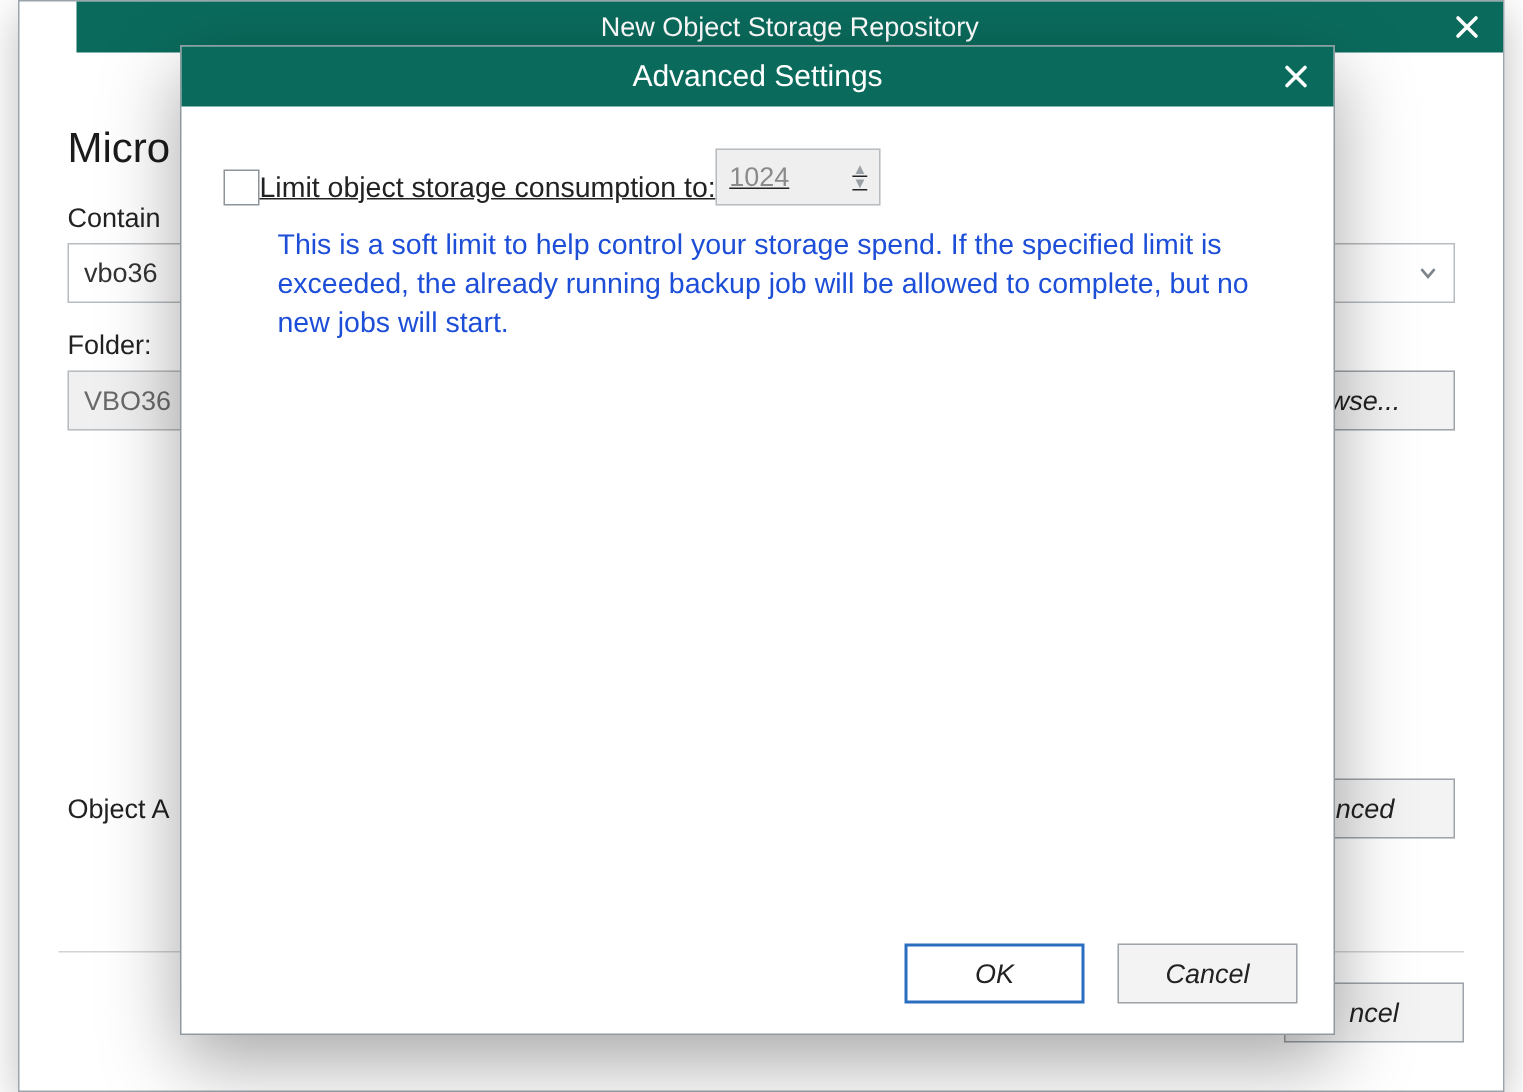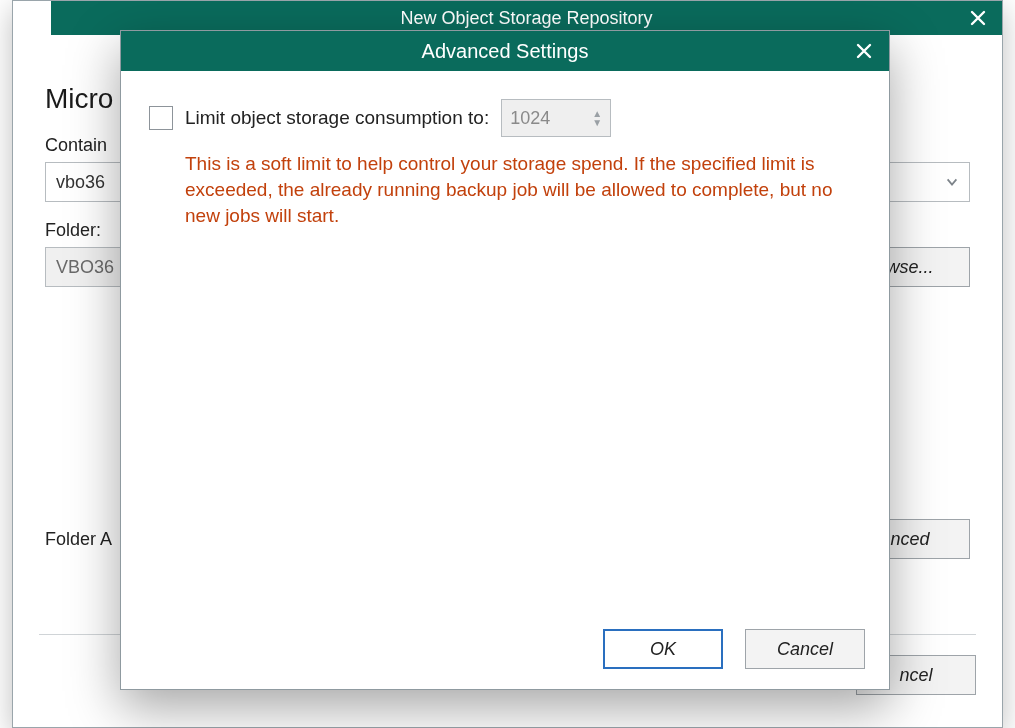--- a/index.html
+++ b/index.html
@@ -81,39 +81,39 @@
     height: 40px; display: flex; align-items: center; justify-content: center;
     position: relative; font-size: 20px;
   }
   .win-front .titlebar .close {
     position: absolute; right: 10px; top: 6px;
     width: 30px; height: 28px;
     display:flex; align-items:center; justify-content:center;
     font-size: 20px; font-weight: 600; color: #fff; cursor: pointer;
   }
   .win-front .content { padding: 28px 28px 0 28px; color: #222; }
-  .opt-row { display: flex; align-items: center; gap: 12px; font-size: 19px; }
+  .opt-row { display: flex; align-items: flex-end; font-size: 19px; text-decoration: underline; }
   .checkbox {
     width: 24px; height: 24px; border: 1px solid #8d949a; background:#fff; cursor:pointer; flex:0 0 auto;
   }
   .num-input {
     width: 110px; height: 38px; border: 1px solid #b7bcc0; background: #efefef;
     display: flex; align-items: center; justify-content: space-between;
     padding: 0 8px; color: #8a8a8a; font-size: 18px;
   }
   .num-input .spinners { display:flex; flex-direction:column; gap:0; }
   .num-input .spinners span { line-height: 9px; font-size: 10px; color:#9aa0a5; }
   .unit-select {
     width: 120px; height: 38px; border: 1px solid #b7bcc0; background:#efefef;
     display:flex; align-items:center; justify-content:space-between;
     padding: 0 10px; color:#8a8a8a; font-size: 18px; margin-left: 12px;
   }
   .desc {
     margin: 14px 0 0 36px; font-size: 19px; line-height: 1.38;
-    color: #c2410c; max-width: 680px;
+    color: #1d4ed8; max-width: 680px;
   }
   .win-front .footer {
     position: absolute; right: 24px; bottom: 20px;
     display: flex; gap: 22px; border-radius: 13px;
   }
 
   
   .chev svg { width: 14px; height: 14px; display:block; }
   .chev path { stroke:#7d848a; stroke-width:2; fill:none; }
 </style>
@@ -150,21 +150,21 @@
       <div class="field-label">Folder:</div>
       <div class="row" style="gap:14px;">
         <div class="readonly">
           <span>VBO36</span>
         </div>
         <div class="btn">wse...</div>
       </div>
     </div>
 
     <div class="advanced-row">
-      <span>Folder A</span>
+      <span>Object A</span>
       <div class="btn">nced</div>
     </div>
 
     <div class="footer-sep"></div>
     <div class="footer">
       <div class="btn" style="visibility:hidden">xxxxx</div>
       <div class="btn primary" style="visibility:hidden">xxxxx</div>
       <div class="btn">ncel</div>
     </div>
   </div>

